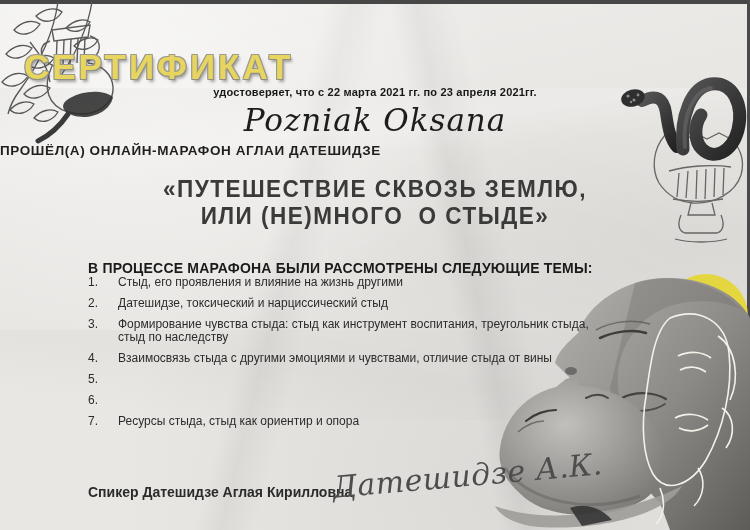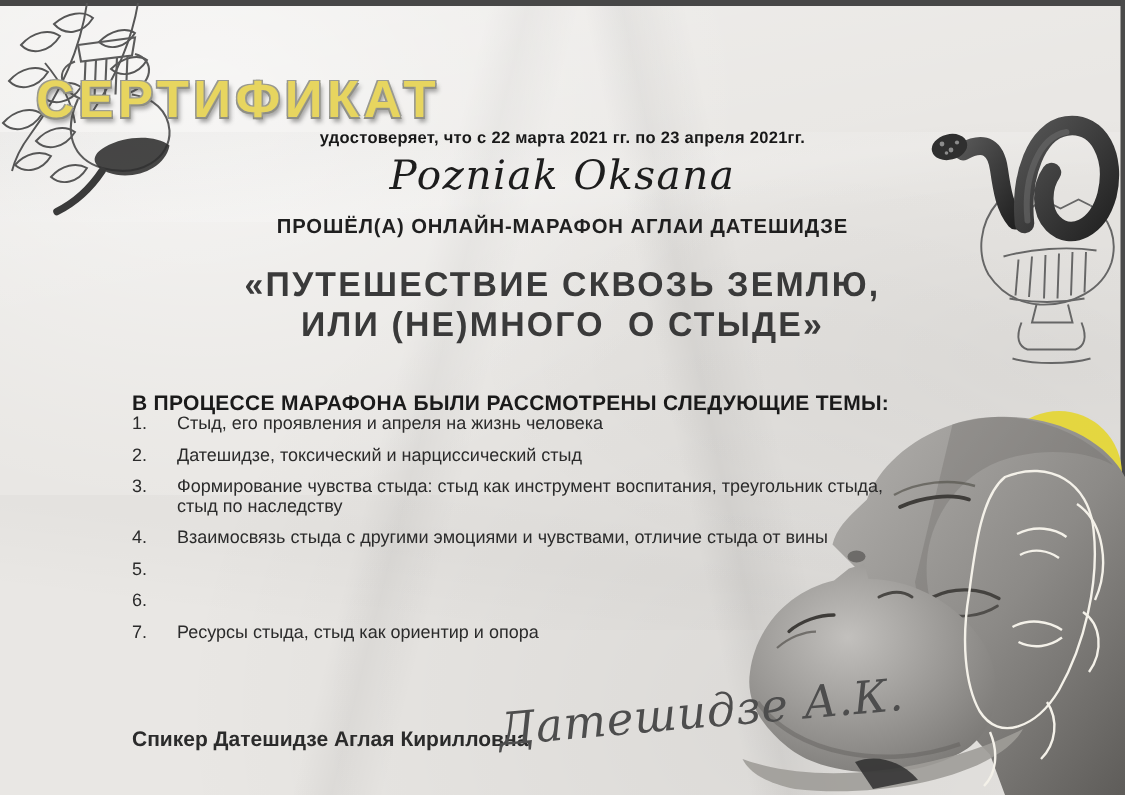--- a/index.html
+++ b/index.html
@@ -19,22 +19,22 @@
     background:linear-gradient(187deg, transparent, rgba(0,0,0,.04) 50%, transparent 85%);opacity:.6;}
   .edge-top{position:absolute;left:0;top:0;width:100%;height:4px;background:#474747;}
   .edge-right{position:absolute;right:0;top:0;width:3px;height:100%;background:#4a4a4a;}
 
   .title{position:absolute;left:0;top:47px;width:100%;
     font-size:35px;font-weight:700;letter-spacing:3px;color:#e7d55f;
     text-shadow:-1px -1px 0 #9a9a90,1px -1px 0 #9a9a90,-1px 1px 0 #8f8f85,1px 1px 0 #8f8f85,2px 3px 3px rgba(60,60,60,.45);padding-left:24px;}
   .statement{position:absolute;left:0;top:86px;width:100%;text-align:center;
     font-size:11px;font-weight:700;color:#181818;letter-spacing:.2px;}
   .recipient{position:absolute;left:0;top:102px;width:100%;text-align:center;
-    font-family:"DejaVu Serif",serif;font-style:italic;font-size:27px;color:#1d1d1d;letter-spacing:1px;}
-  .subtitle{position:absolute;left:0;top:143px;width:100%;text-align:center;
+    font-family:"DejaVu Serif",serif;font-style:italic;font-size:31px;color:#1d1d1d;letter-spacing:1px;}
+  .subtitle{position:absolute;left:0;top:143px;width:100%;
     font-size:13.5px;font-weight:700;color:#1f1f1f;letter-spacing:.6px;}
   .course{position:absolute;left:0;top:176px;width:100%;text-align:center;color:#3a3a3a;
     font-weight:700;font-size:23px;line-height:27px;letter-spacing:1.5px;transform:scaleX(.98);}
   .course-line{white-space:pre-wrap;}
 
   .topics{position:absolute;left:88px;top:260px;width:516px;}
   .topics-header{font-size:14px;font-weight:700;color:#1a1a1a;letter-spacing:.2px;}
   .topic{display:flex;margin-bottom:7px;font-size:12px;line-height:1.15;color:#2b2b2b;}
   .topic .tnum{width:30px;flex:0 0 30px;}
   .topic .ttext{white-space:pre-wrap;}
@@ -179,21 +179,21 @@
 
   <div class="course">
     <div class="course-line">«ПУТЕШЕСТВИЕ СКВОЗЬ ЗЕМЛЮ,</div>
     <div class="course-line">ИЛИ (НЕ)МНОГО  О СТЫДЕ»</div>
   </div>
 
   <div class="topics">
     <div class="topics-header">В ПРОЦЕССЕ МАРАФОНА БЫЛИ РАССМОТРЕНЫ СЛЕДУЮЩИЕ ТЕМЫ:</div>
     <div class="topic">
       <span class="tnum">1.</span>
-      <span class="ttext">Стыд, его проявления и апреля на жизнь человека</span>
+      <span class="ttext">Стыд, его проявления и влияние на жизнь другими</span>
     </div>
     <div class="topic">
       <span class="tnum">2.</span>
       <span class="ttext">Датешидзе, токсический и нарциссический стыд</span>
     </div>
     <div class="topic">
       <span class="tnum">3.</span>
       <span class="ttext">Формирование чувства стыда: стыд как инструмент воспитания, треугольник стыда,
 стыд по наследству</span>
     </div>

